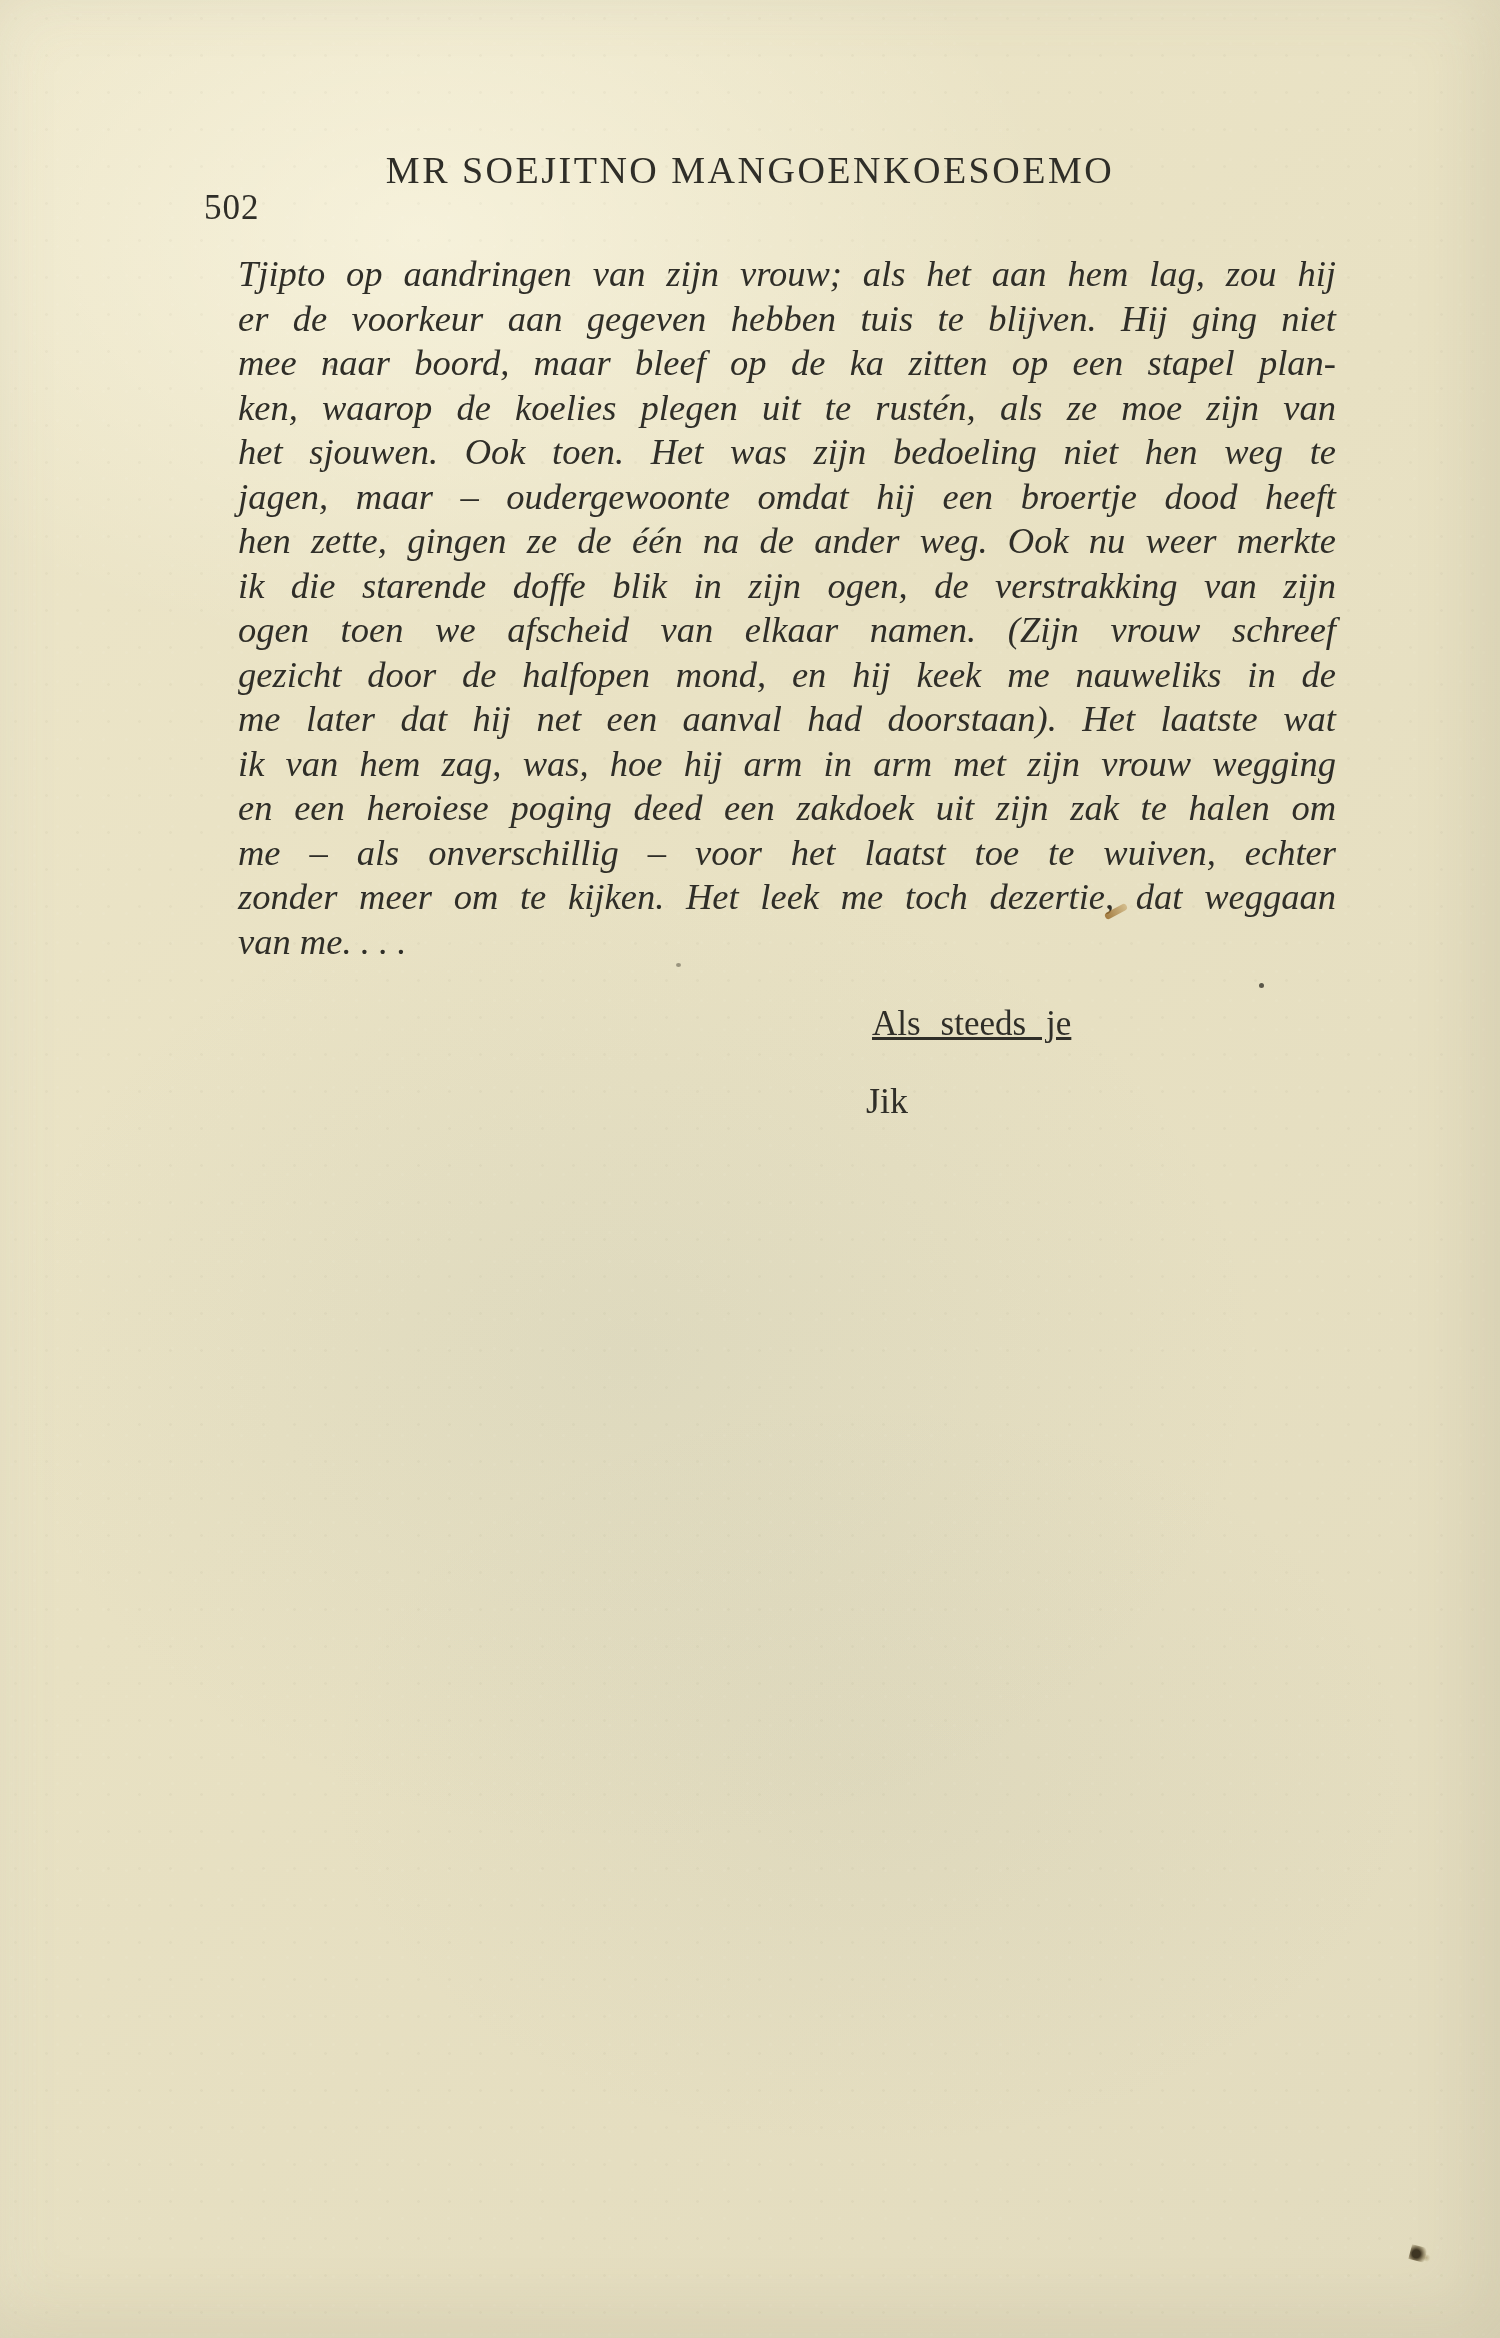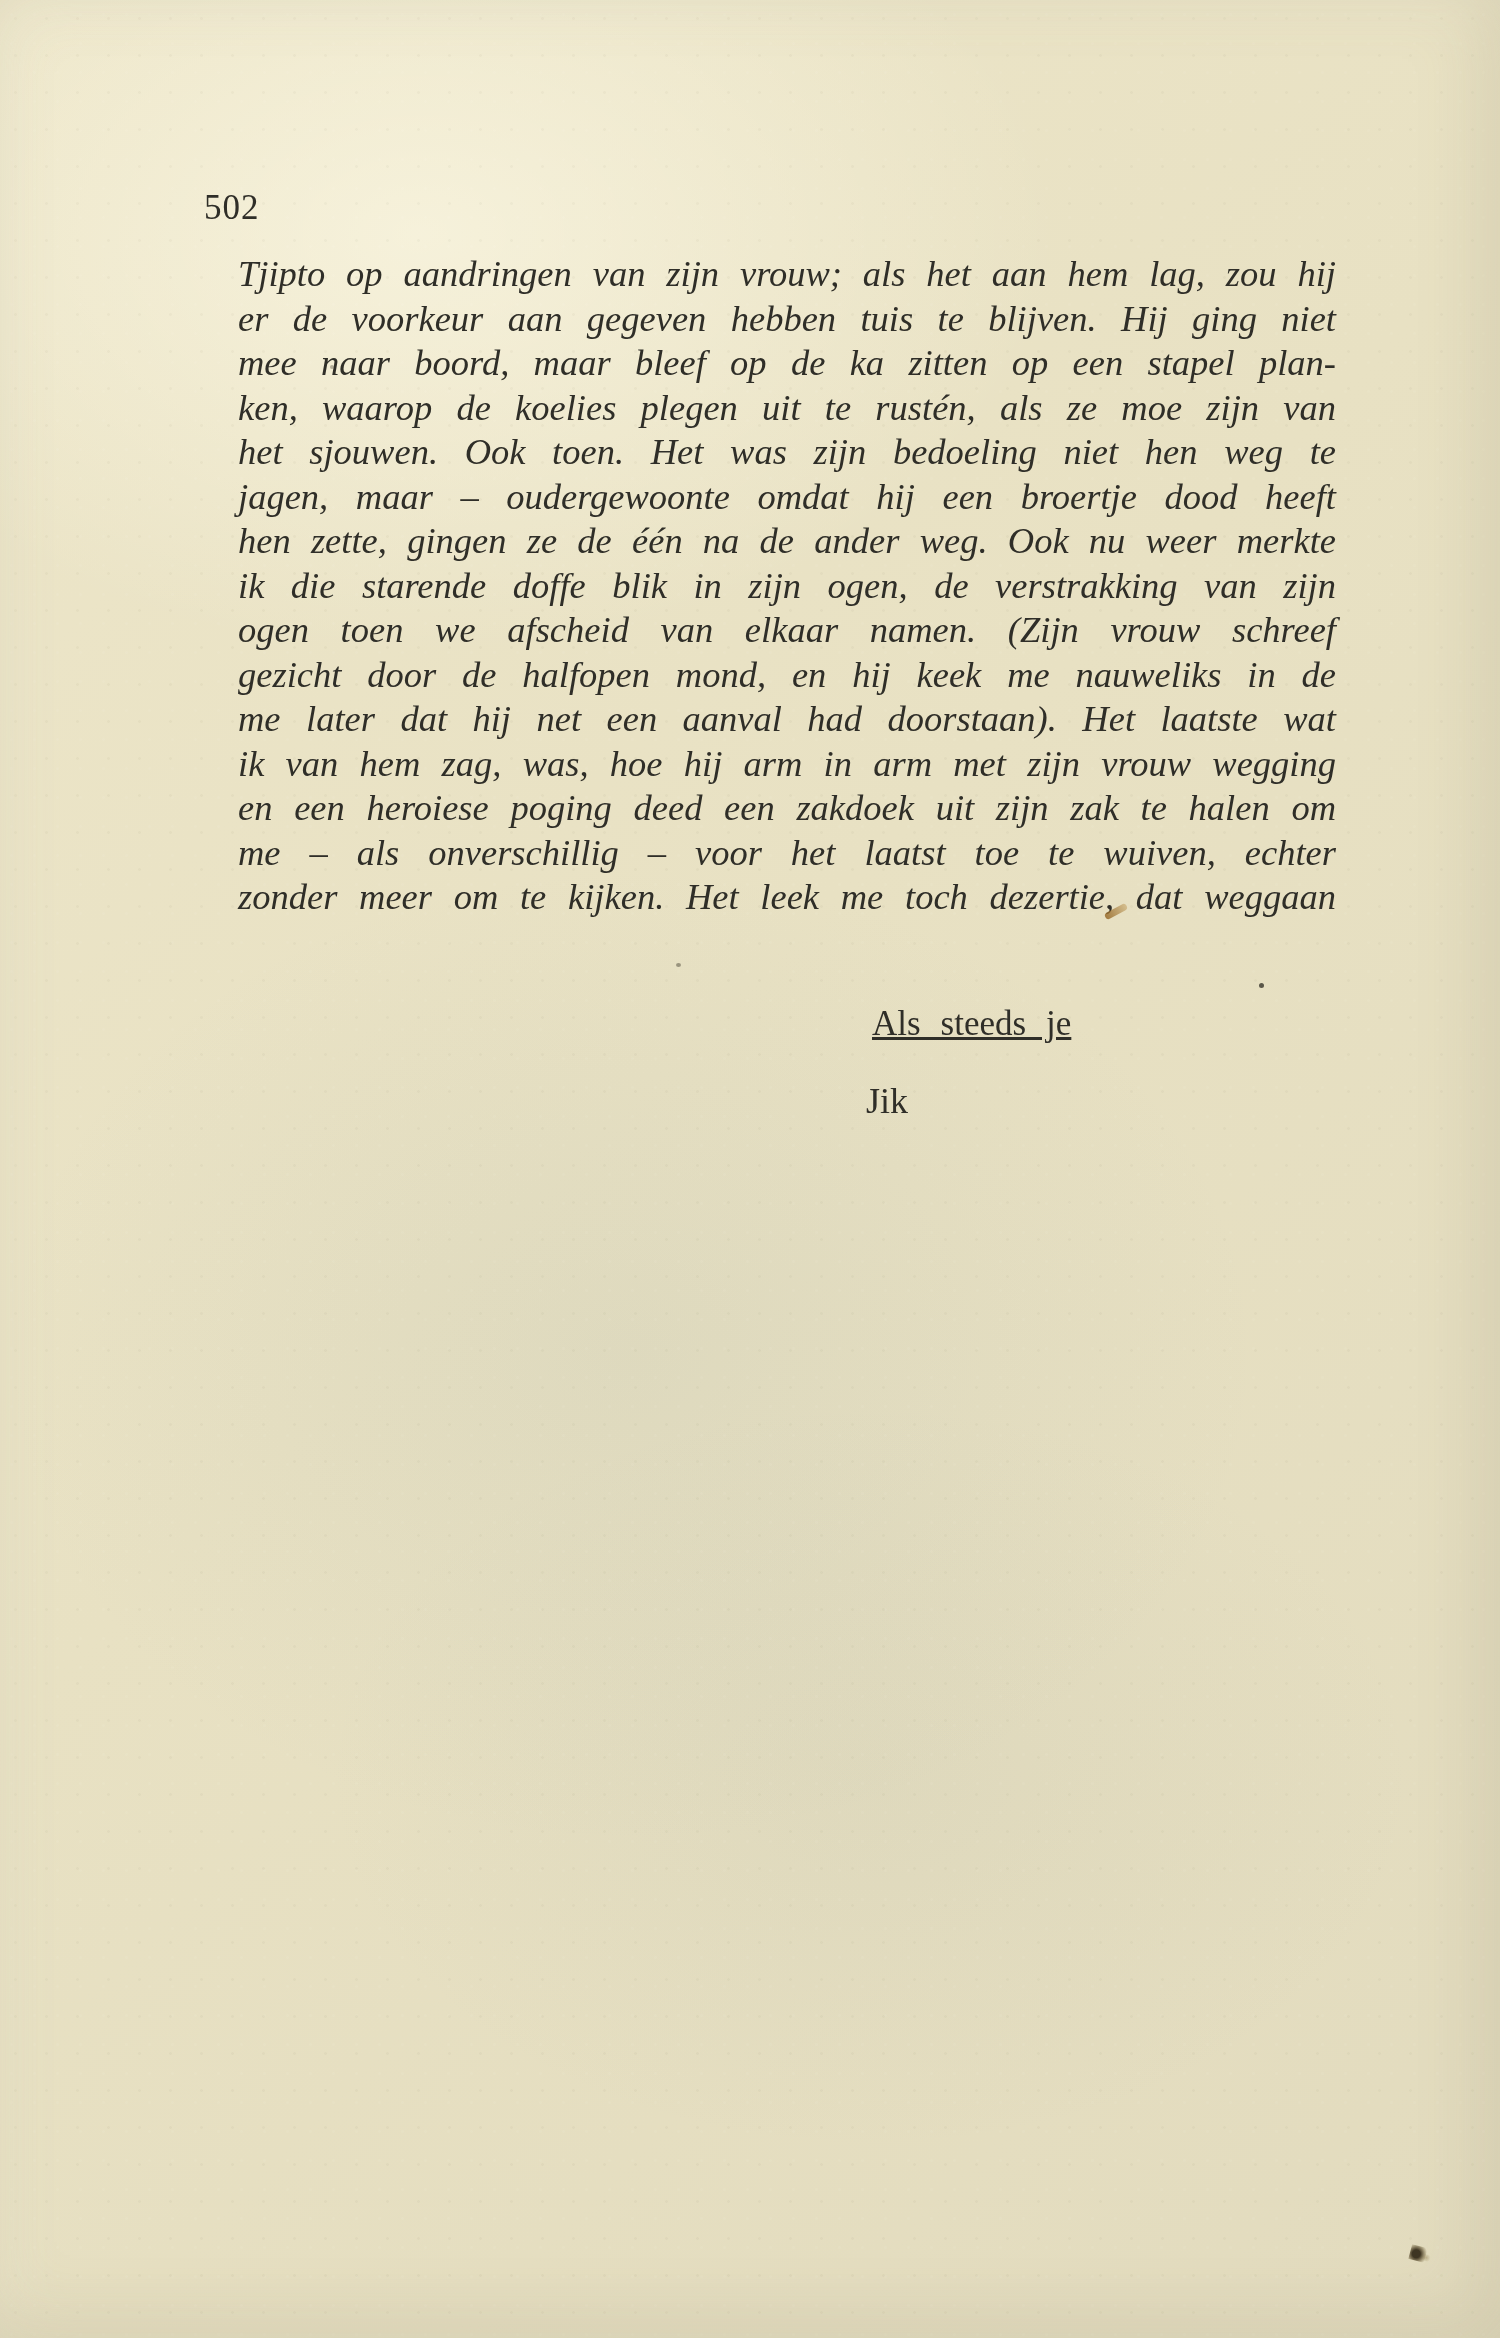--- a/index.html
+++ b/index.html
@@ -109,37 +109,39 @@
     background: rgba(90,85,70,0.4);
   }
 </style>
 </head>
 <body>
 
 <div id="page">
 
   <div class="page-number">502</div>
 
+  <div class="running-header">MR SOEJITNO MANGOENKOESOEMO</div>
 
   <div class="body-paragraph">
       <div class="text-line">Tjipto op aandringen van zijn vrouw; als het aan hem lag, zou hij</div>
       <div class="text-line">er de voorkeur aan gegeven hebben tuis te blijven. Hij ging niet</div>
       <div class="text-line">mee naar boord, maar bleef op de ka zitten op een stapel plan-</div>
       <div class="text-line">ken, waarop de koelies plegen uit te rustén, als ze moe zijn van</div>
       <div class="text-line">het sjouwen. Ook toen. Het was zijn bedoeling niet hen weg te</div>
       <div class="text-line">jagen, maar – oudergewoonte omdat hij een broertje dood heeft</div>
       <div class="text-line">hen zette, gingen ze de één na de ander weg. Ook nu weer merkte</div>
       <div class="text-line">ik die starende doffe blik in zijn ogen, de verstrakking van zijn</div>
       <div class="text-line">ogen toen we afscheid van elkaar namen. (Zijn vrouw schreef</div>
       <div class="text-line">gezicht door de halfopen mond, en hij keek me nauweliks in de</div>
       <div class="text-line">me later dat hij net een aanval had doorstaan). Het laatste wat</div>
       <div class="text-line">ik van hem zag, was, hoe hij arm in arm met zijn vrouw wegging</div>
       <div class="text-line">en een heroiese poging deed een zakdoek uit zijn zak te halen om</div>
       <div class="text-line">me – als onverschillig – voor het laatst toe te wuiven, echter</div>
       <div class="text-line">zonder meer om te kijken. Het leek me toch dezertie, dat weggaan</div>
+      <div class="text-line last-line">van me. . . .</div>
     </div>
 
   <div class="closing-line">Als steeds je</div>
 
   <div class="signature-line">Jik</div>
 
   <div class="stain-dezertie"></div>
   <div class="speck-bottom-right"></div>
   <div class="speck-small-1"></div>
   <div class="speck-small-2"></div>

